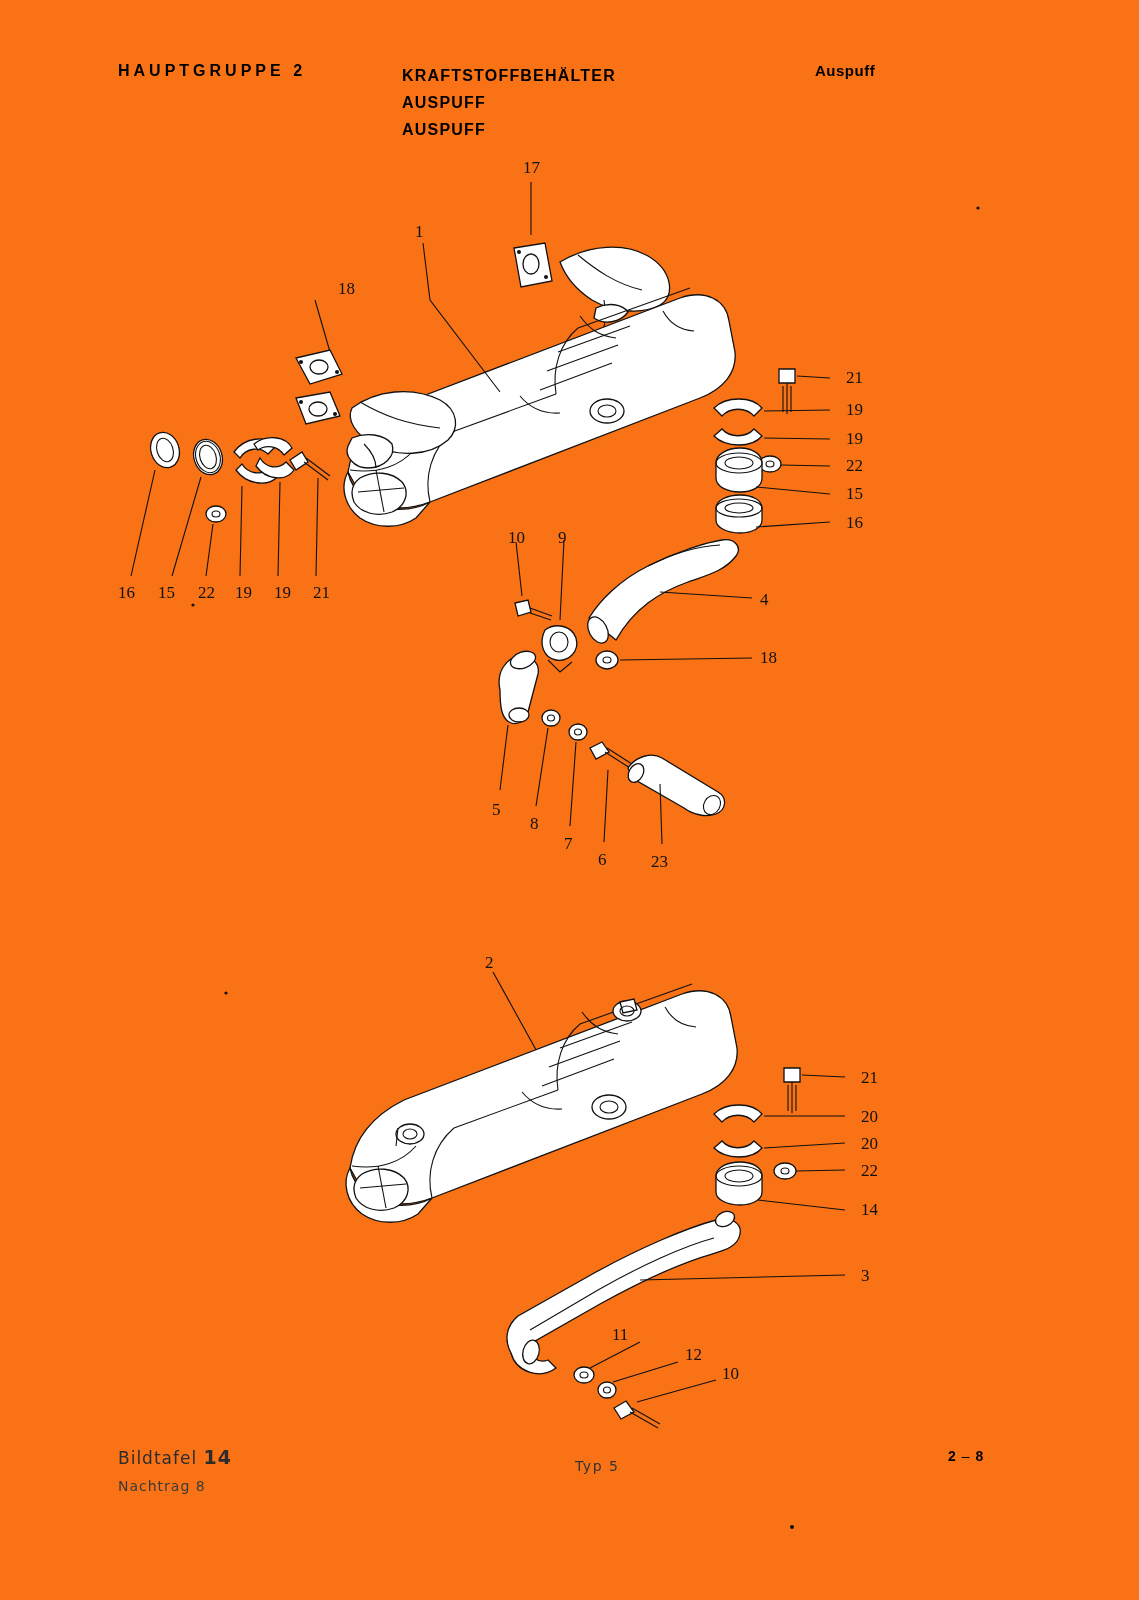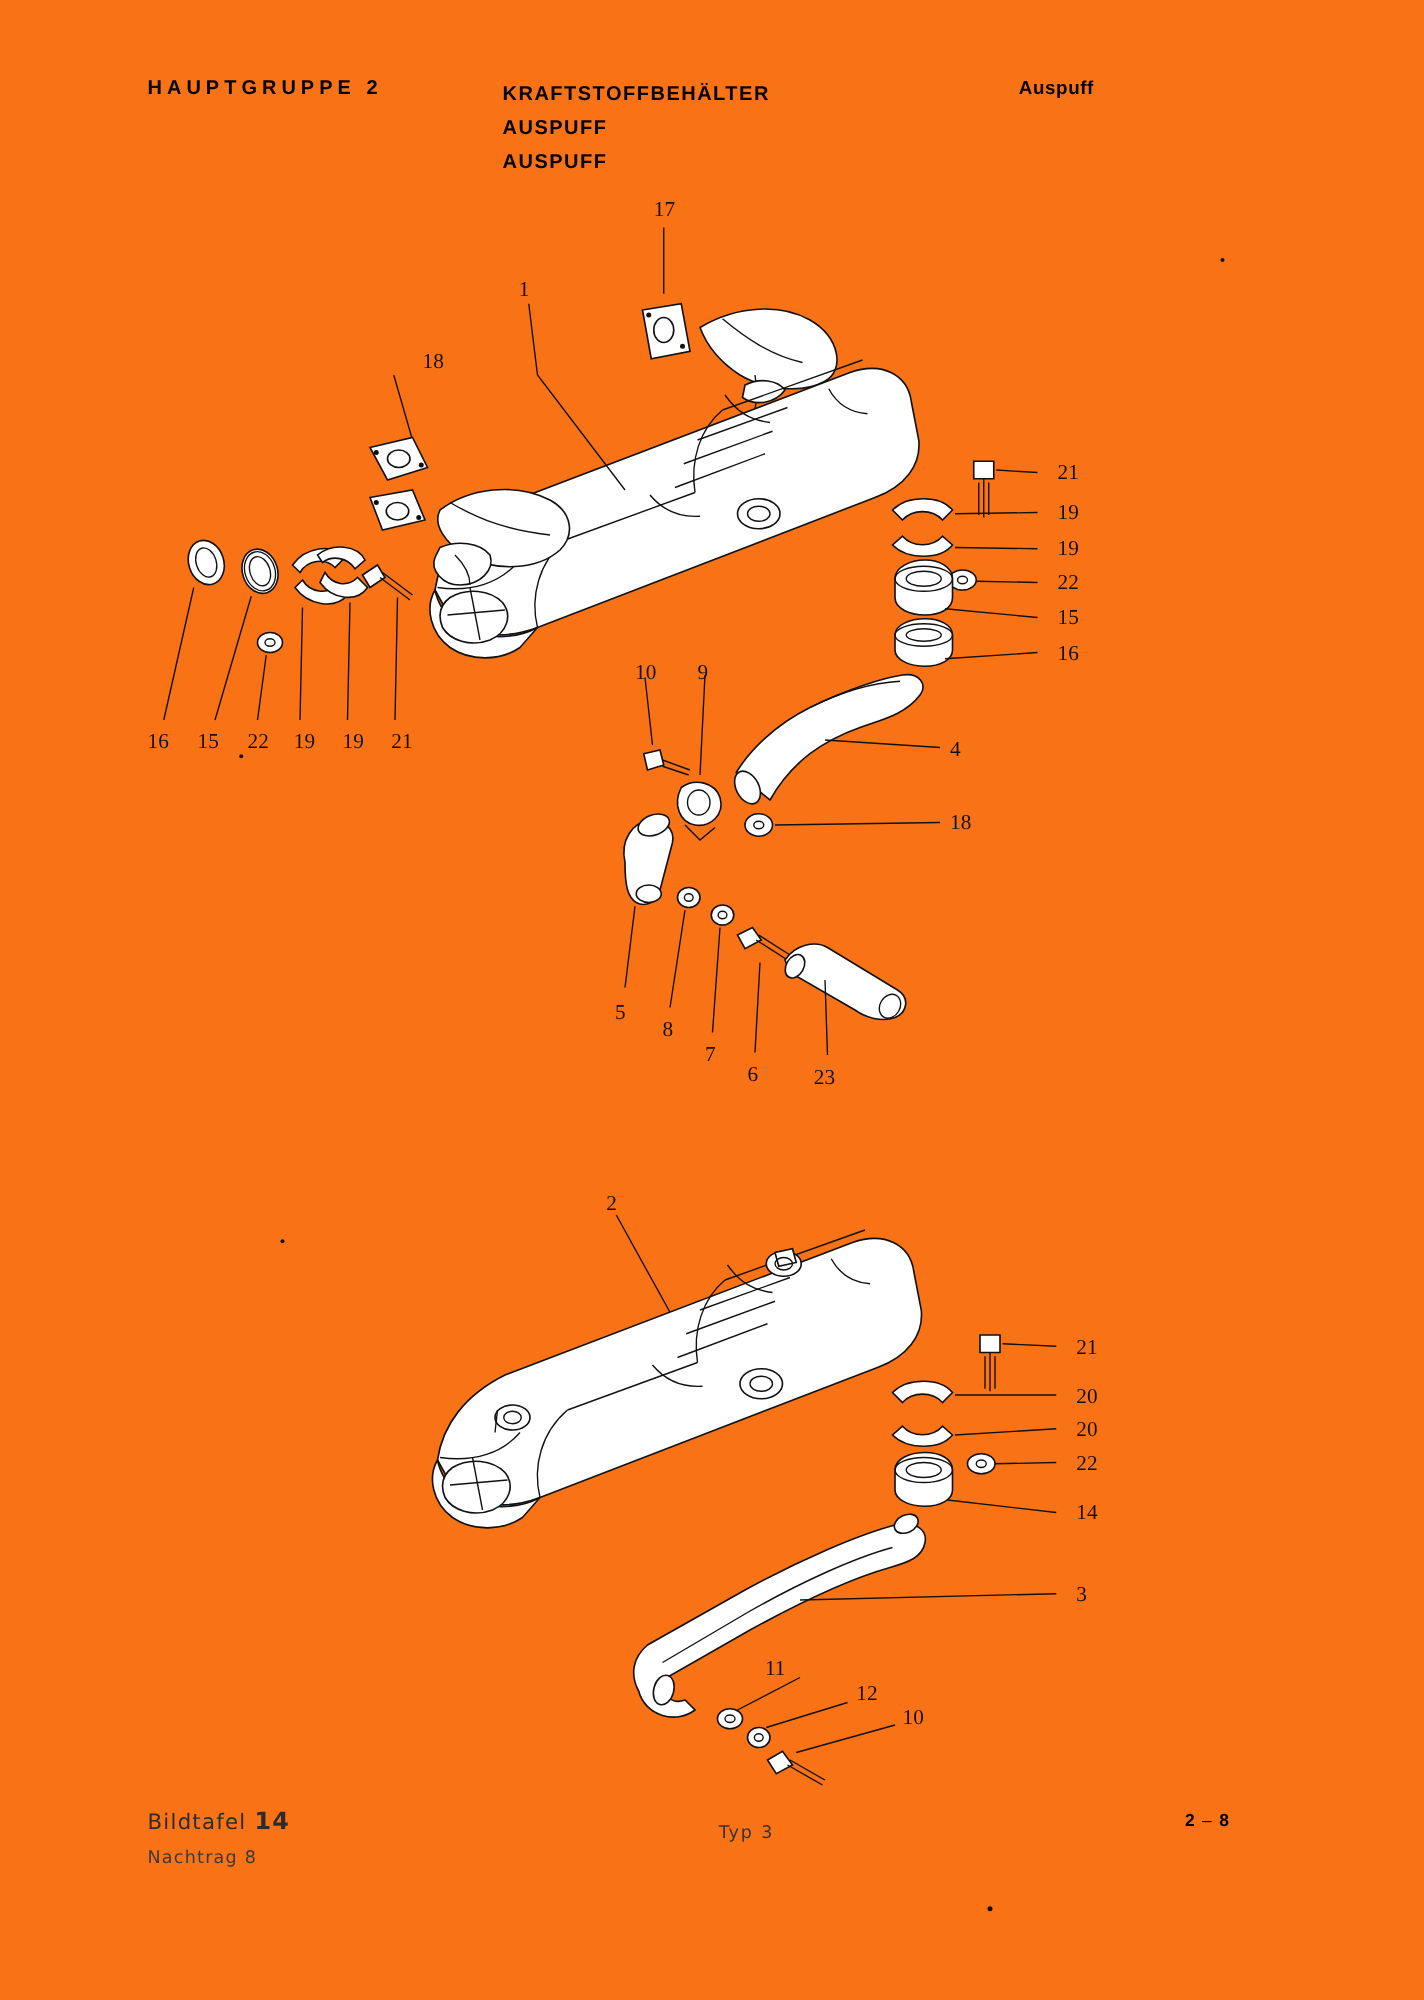--- a/index.html
+++ b/index.html
@@ -435,20 +435,20 @@
   <div class="num" style="left:861px; top:1266px;">3</div>
   <div class="num" style="left:612px; top:1325px;">11</div>
   <div class="num" style="left:685px; top:1345px;">12</div>
   <div class="num" style="left:722px; top:1364px;">10</div>
 
   <div class="ft-left">
     <span>Bildtafel</span>
     <b>14</b>
   </div>
   <div class="ft-left2">Nachtrag  8</div>
-  <div class="ft-center">Typ 3</div>
+  <div class="ft-center">Typ 5</div>
   <div class="ft-right">
     <span>2</span>
     <span class="dash">–</span>
     <span>8</span>
   </div>
 
 </div>
 
 </body></html>

